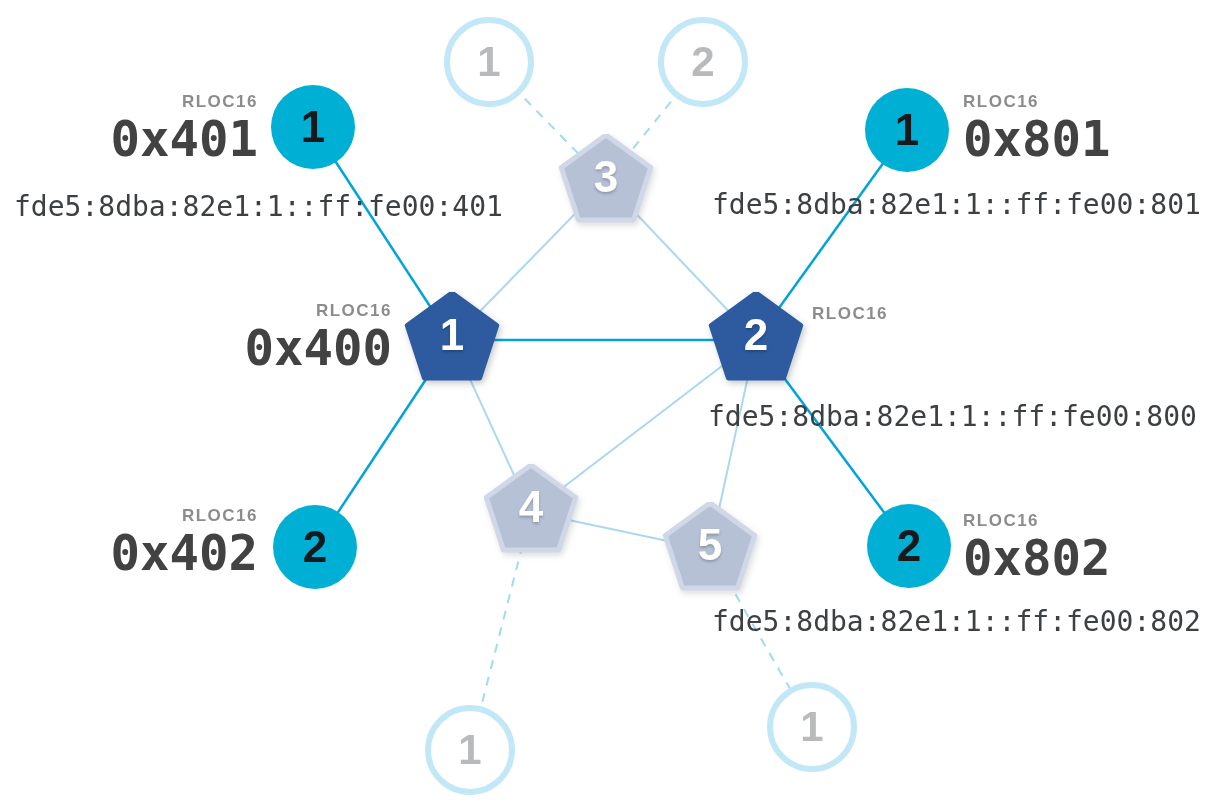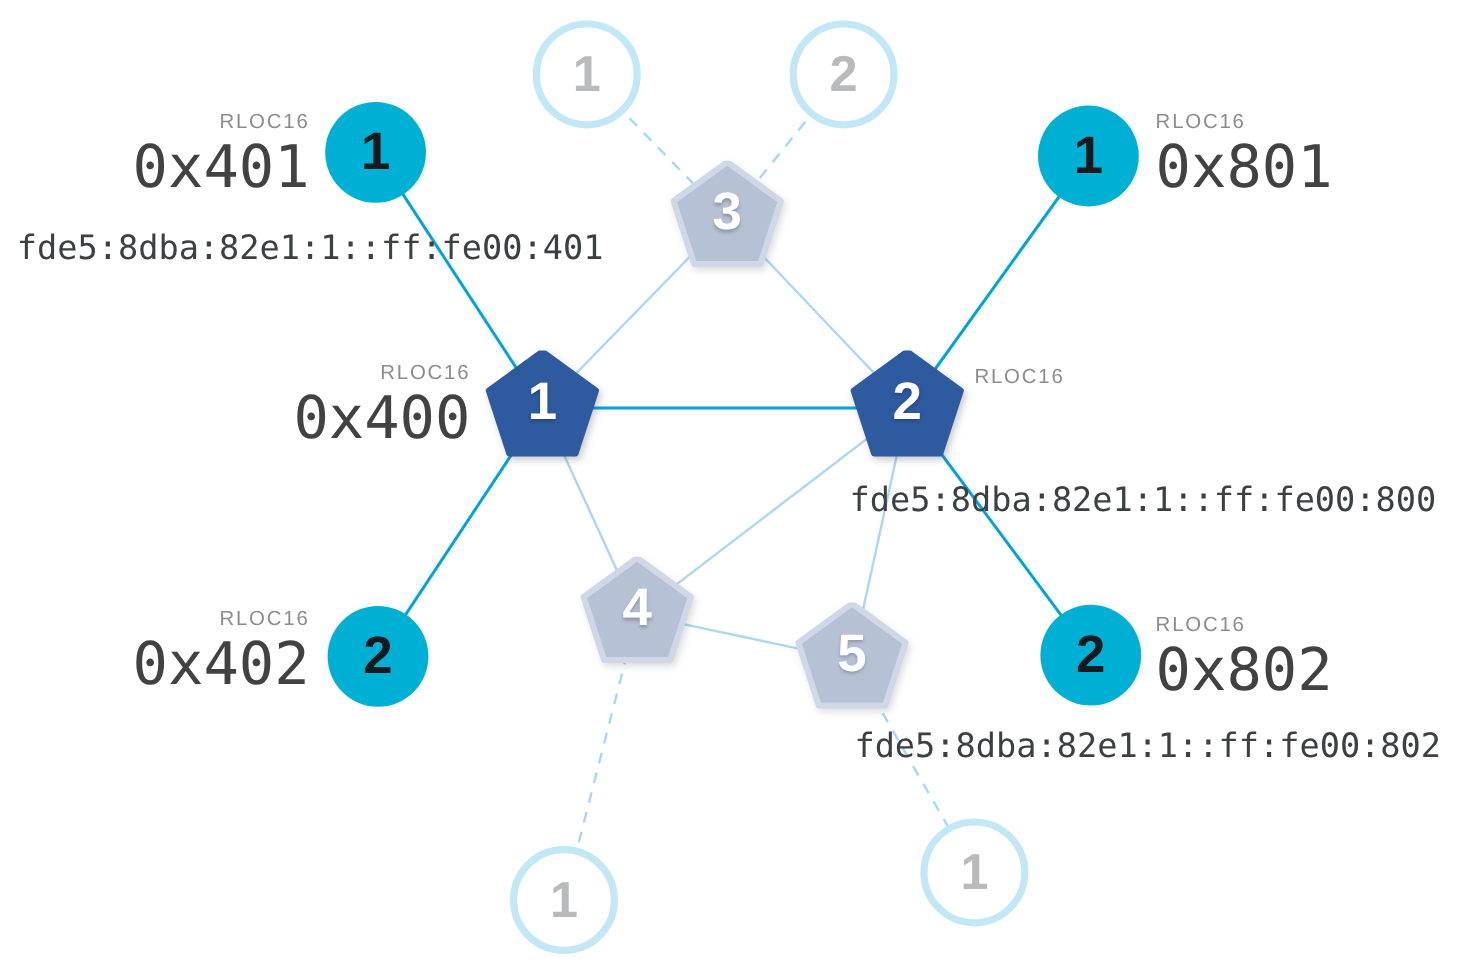--- a/index.html
+++ b/index.html
@@ -6,21 +6,21 @@
   .canvas{position:relative;width:1216px;height:812px;background:#fff;overflow:hidden;
           font-family:"Liberation Sans",sans-serif;}
   svg.edges{position:absolute;left:0;top:0;z-index:1;}
   .e-active{stroke:var(--link-active,#00a3dc);stroke-width:2.5;}
   .e-light{stroke:var(--link-router,#abd8f0);stroke-width:2;}
   .e-dashed{stroke:var(--link-faded,#9fdcf2);stroke-width:2;stroke-dasharray:9 8;}
 
   .ipv6{position:absolute;z-index:2;font-family:"DejaVu Sans Mono",monospace;
         font-size:28px;line-height:28px;color:var(--ipv6-dark,#3d4043);white-space:nowrap;}
 
-  .lbl{position:absolute;z-index:2;white-space:nowrap;}
+  .lbl{position:absolute;z-index:2;white-space:nowrap;font-weight:bold;}
   .lbl .rloc{font-size:17px;line-height:20px;letter-spacing:1.5px;color:var(--rloc-gray,#8c8c8c);}
   .lbl .hex{font-family:"DejaVu Sans Mono",monospace;font-size:49px;line-height:42px;
             margin-top:7px;color:var(--hex-dark,#424242);}
   .lbl-left{text-align:right;}
   .lbl-right{text-align:left;}
 
   .node{position:absolute;z-index:3;}
   .node .num{position:absolute;inset:0;display:flex;align-items:center;justify-content:center;
              font-weight:700;font-size:44px;line-height:1;}
   .circle{border-radius:50%;}
@@ -56,20 +56,21 @@
     <line class="e-light" x1="756" y1="340" x2="710" y2="550"></line>
     <line class="e-light" x1="531" y1="512" x2="710" y2="550"></line>
     <line class="e-active" x1="313" y1="127" x2="452" y2="340"></line>
     <line class="e-active" x1="315" y1="547" x2="452" y2="340"></line>
     <line class="e-active" x1="452" y1="340" x2="756" y2="340"></line>
     <line class="e-active" x1="907" y1="130" x2="756" y2="340"></line>
     <line class="e-active" x1="909" y1="546" x2="756" y2="340"></line>
   </svg>
 
   <div class="ipv6" style="left:14px;top:193px">fde5:8dba:82e1:1::ff:fe00:401</div>
+  <div class="ipv6" style="left:712px;top:191px">fde5:8dba:82e1:1::ff:fe00:801</div>
   <div class="ipv6" style="left:708px;top:403px">fde5:8dba:82e1:1::ff:fe00:800</div>
   <div class="ipv6" style="left:712px;top:608px">fde5:8dba:82e1:1::ff:fe00:802</div>
 
   <div class="lbl lbl-left" style="right:958px;top:92px">
     <div class="rloc">RLOC16</div>
     <div class="hex">0x401</div>
   </div>
   <div class="lbl lbl-right" style="left:963px;top:92px">
     <div class="rloc">RLOC16</div>
     <div class="hex">0x801</div>

